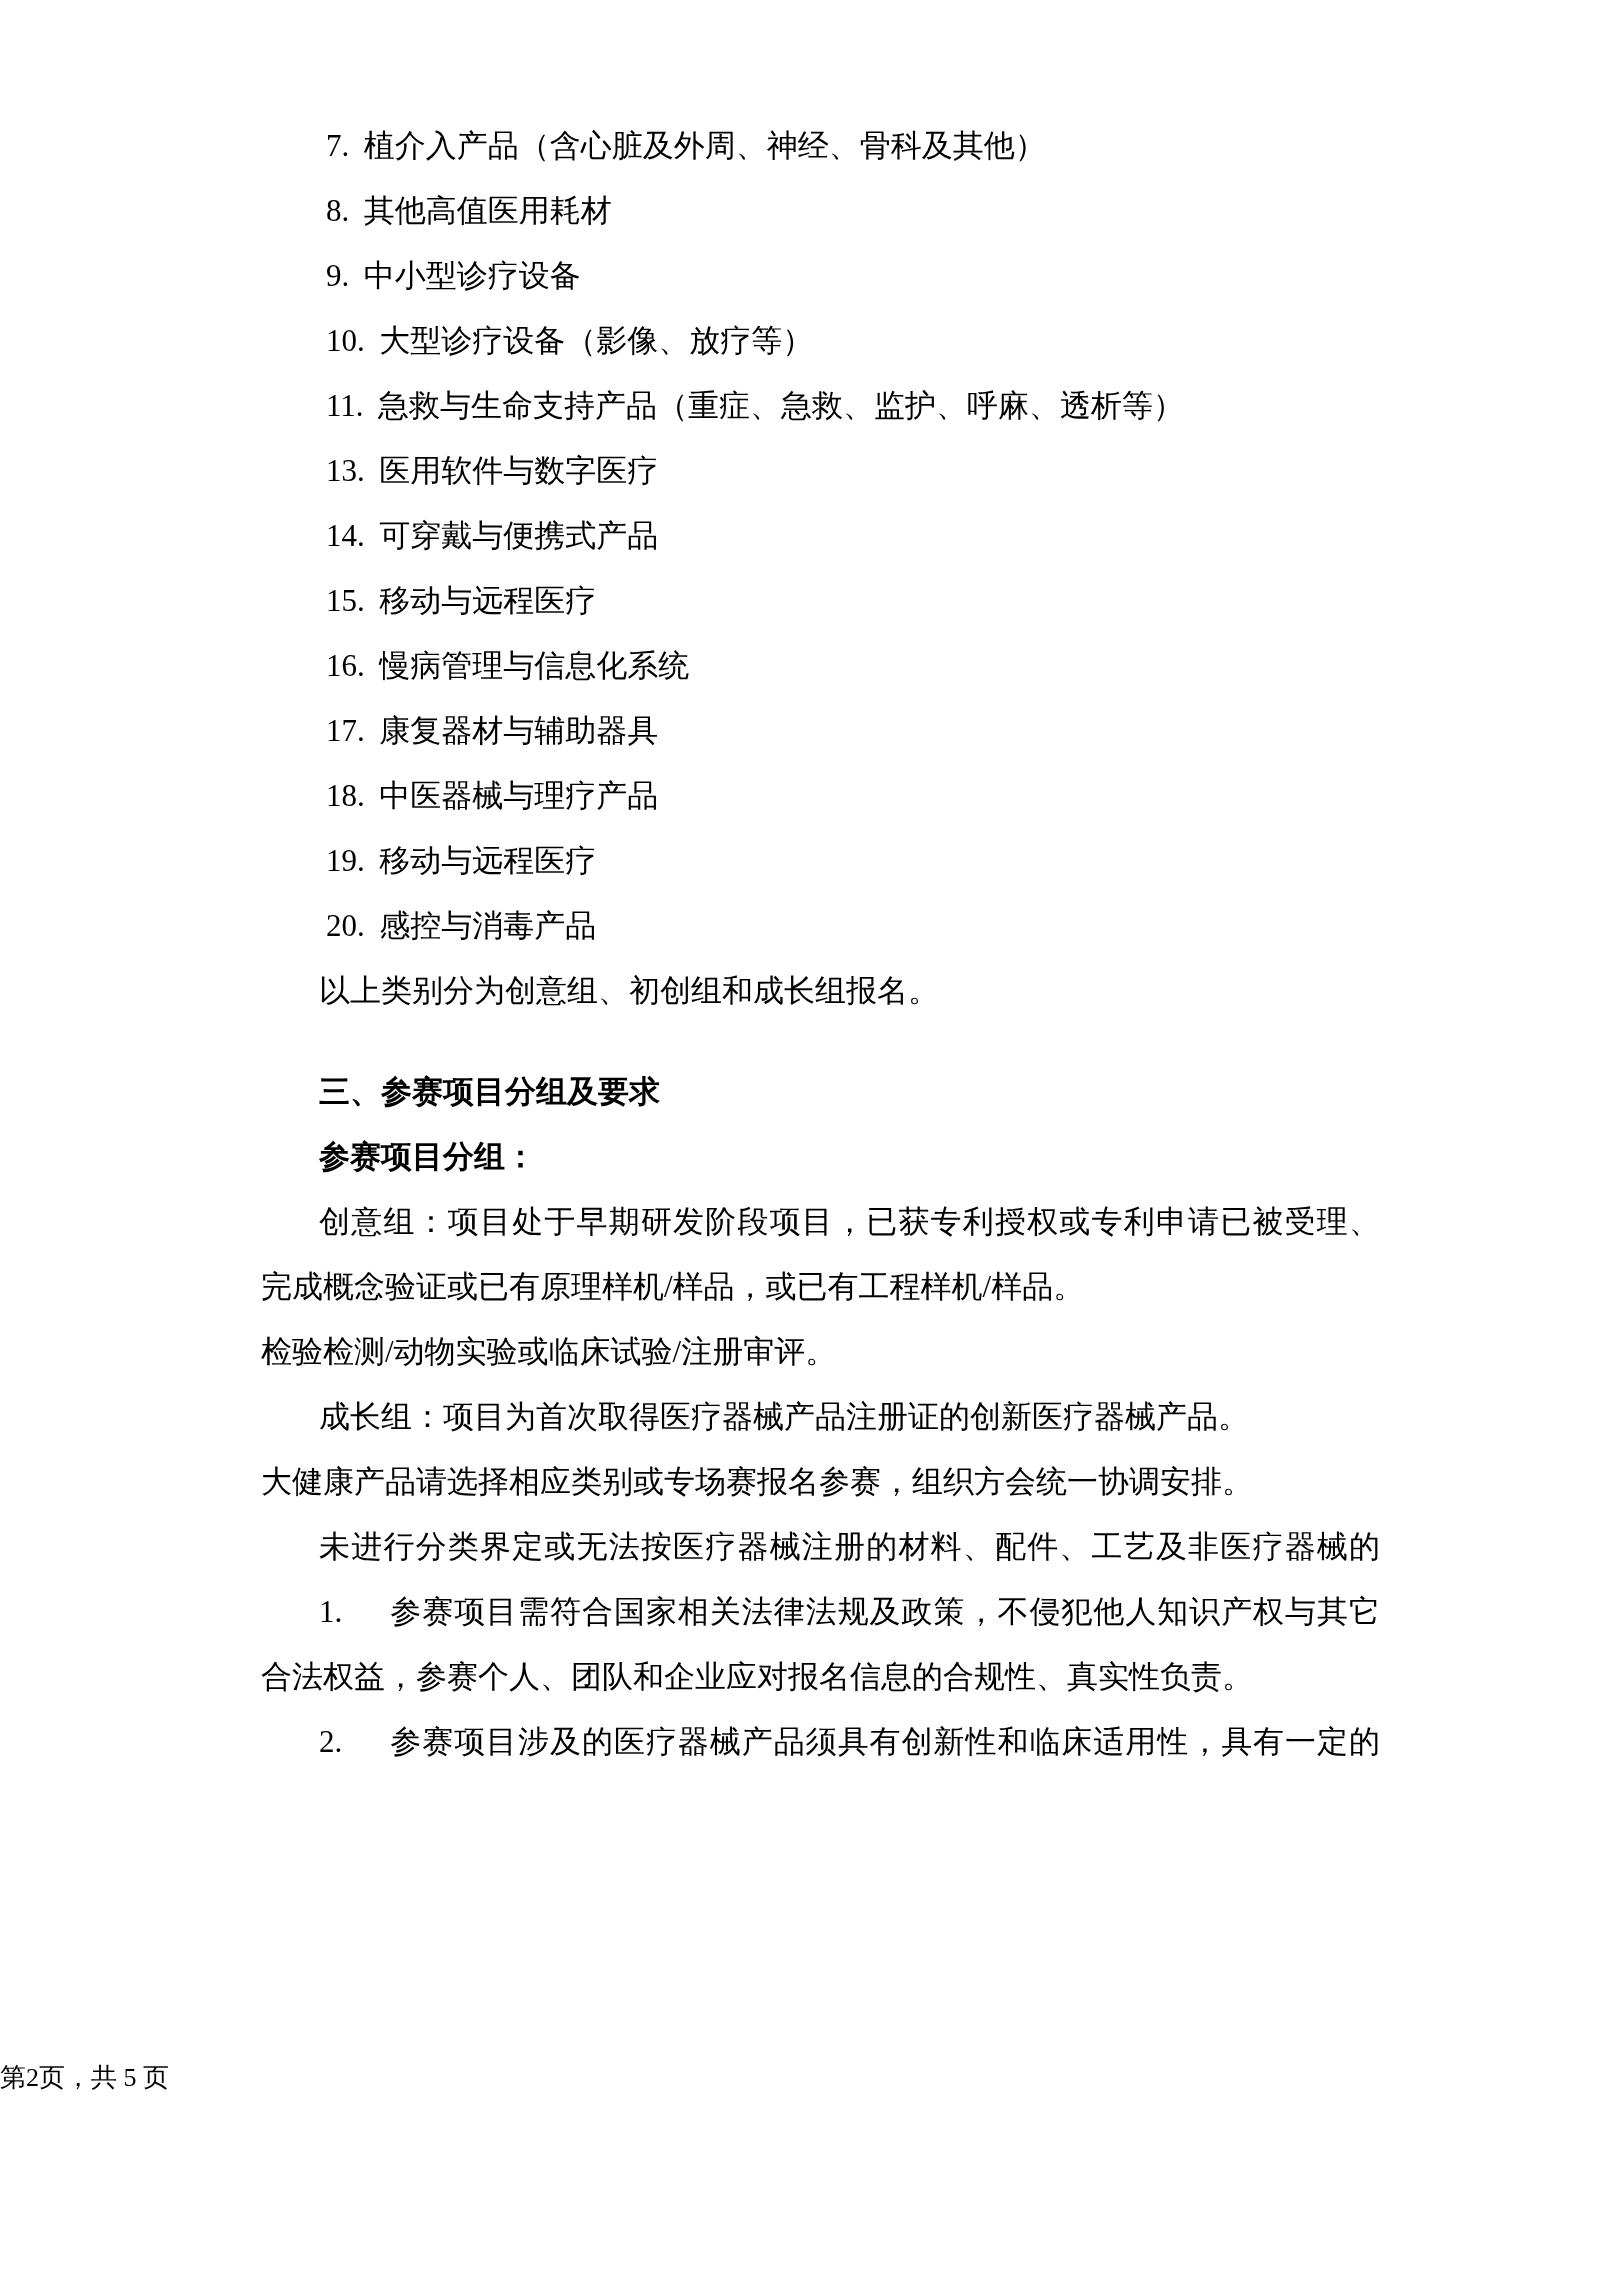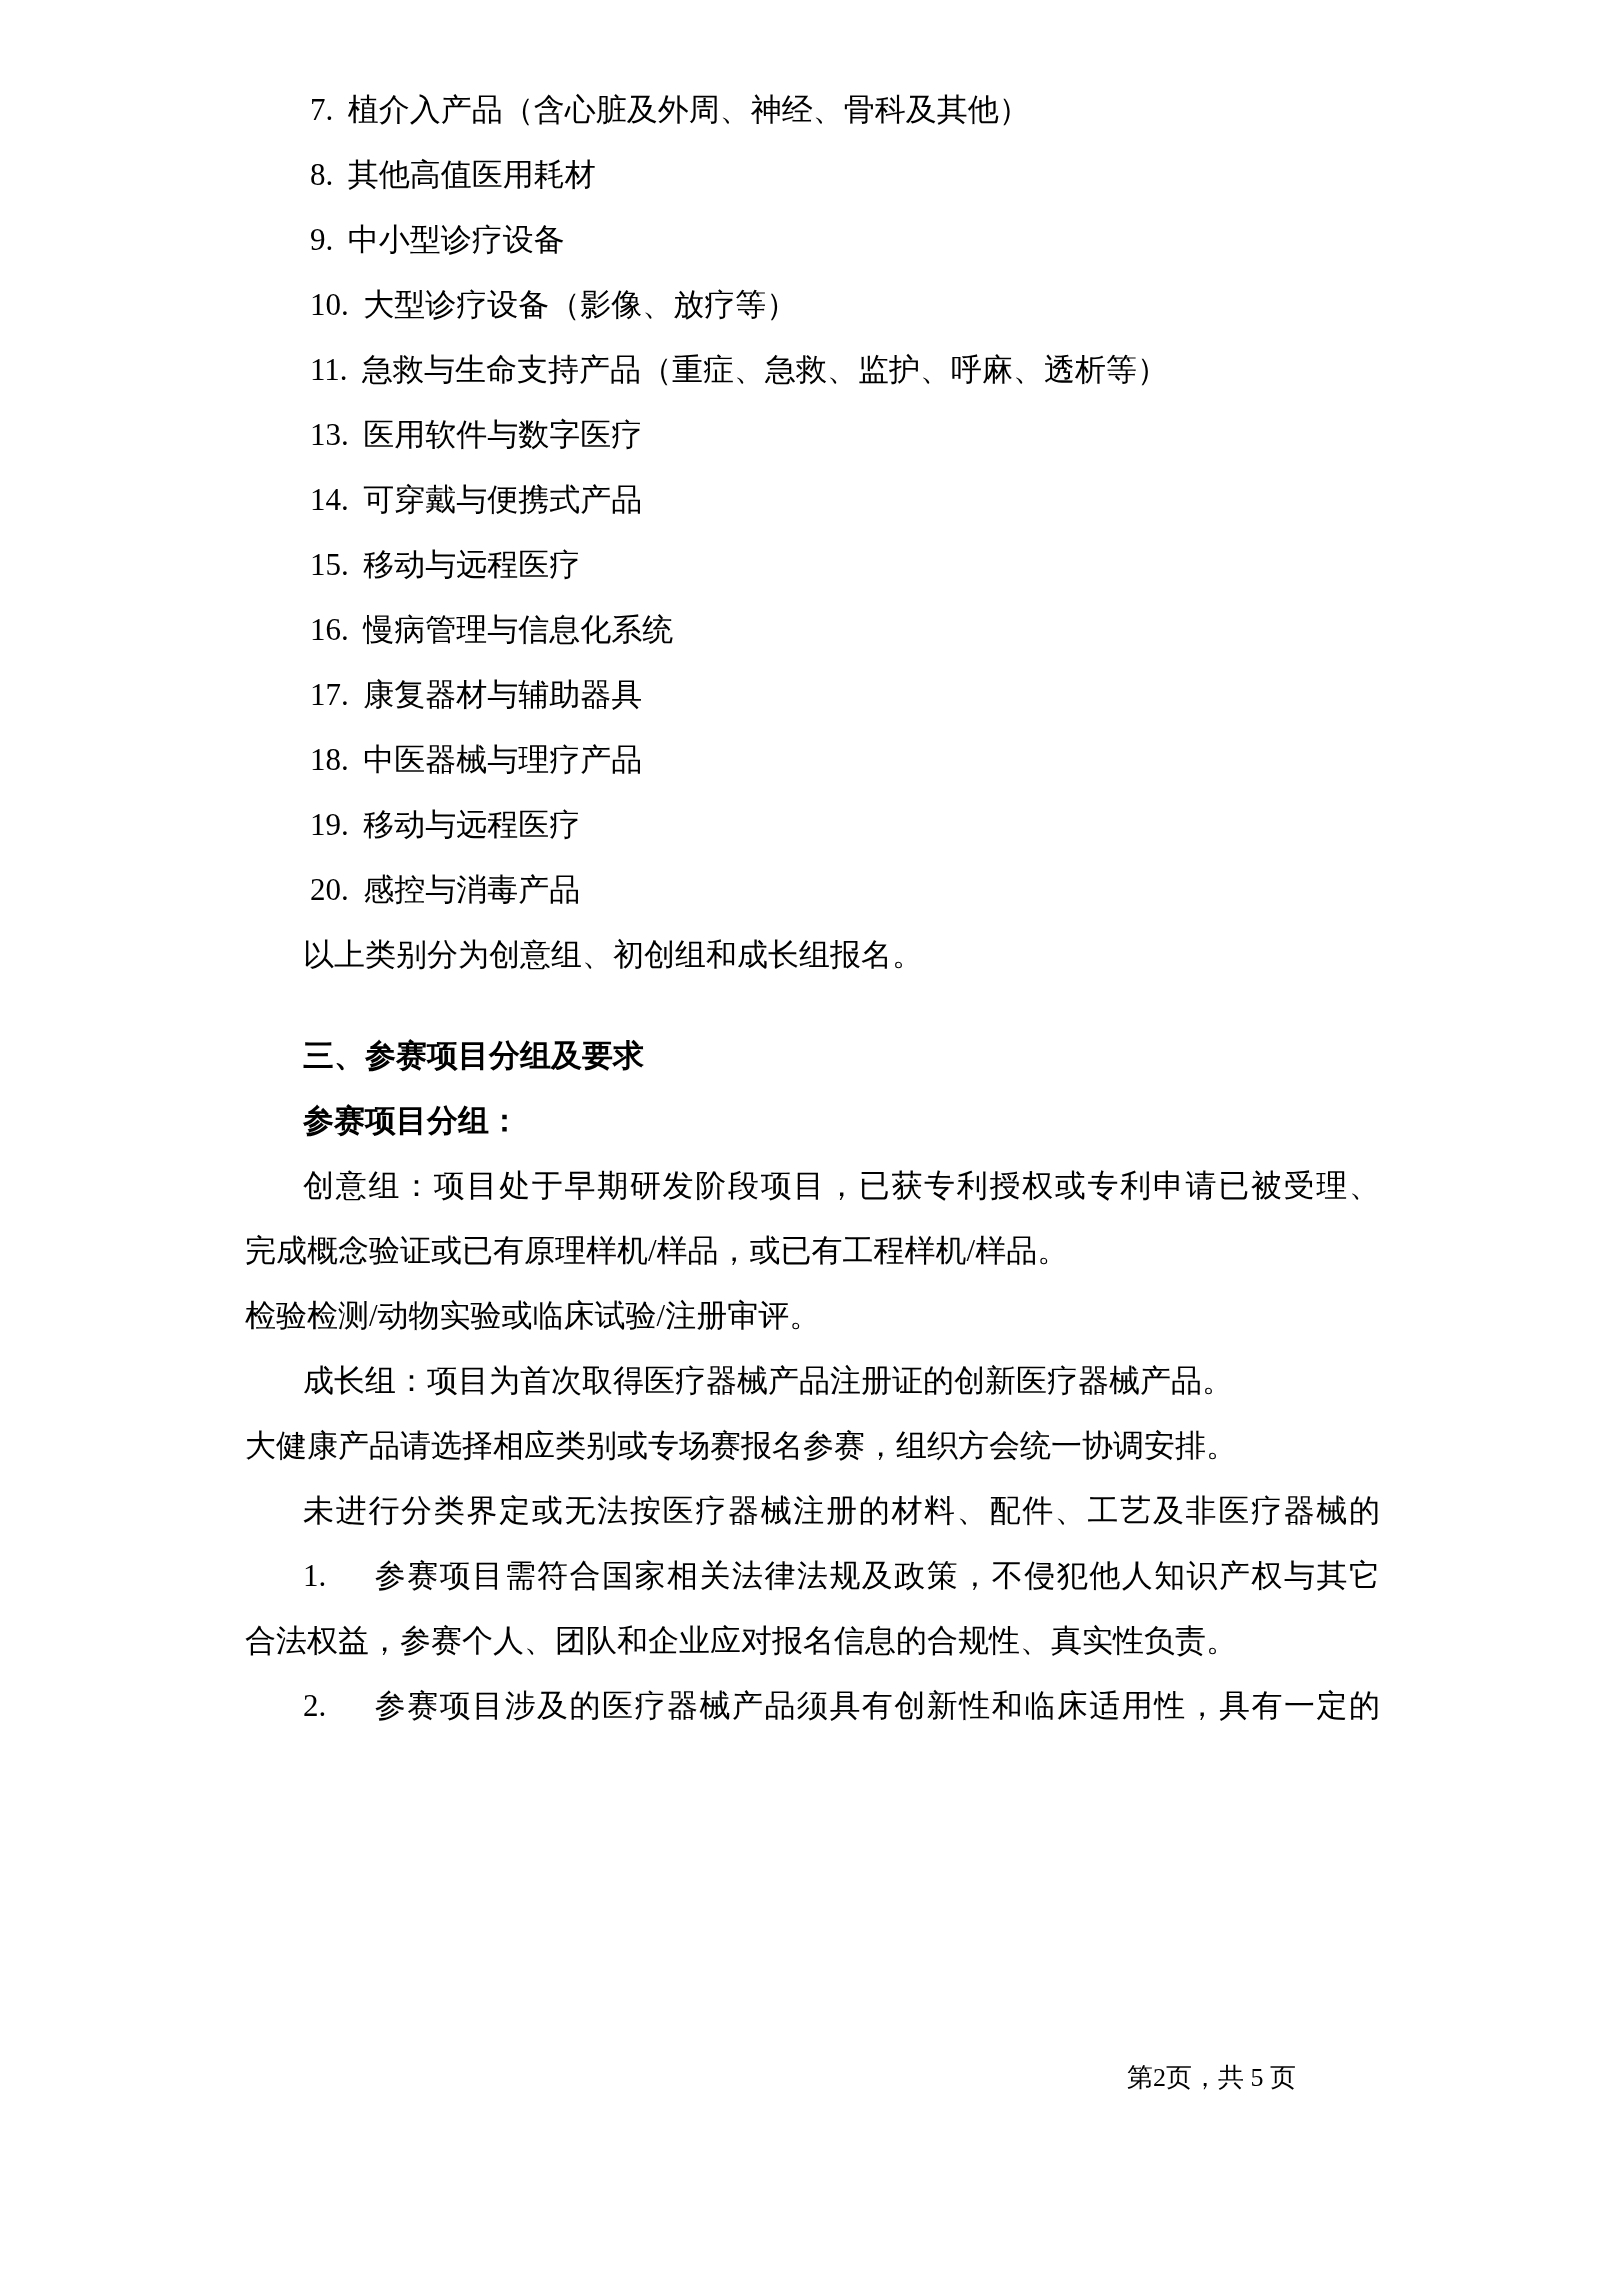--- a/index.html
+++ b/index.html
@@ -5,21 +5,22 @@
   html, body { margin: 0; padding: 0; }
   body {
     width: 1623px;
     height: 2295px;
     background: #ffffff;
     color: #000000;
     position: relative;
     font-family: "Liberation Serif", "DejaVu Serif", serif;
   }
   .content {
-    padding: 77px 243px 0 245px;
+    padding: 113px 243px 0 245px;
+    margin-left: 16px;
   }
   .line {
     font-size: 31px;
     line-height: 65px;
     text-align: left;
   }
   .list-line { padding-left: 65px; }
   .num { margin-right: 14.4px; }
   .indent { text-indent: 58px; }
   .fill {
@@ -30,21 +31,21 @@
     font-family: "Liberation Sans", "DejaVu Sans", sans-serif;
     font-weight: 700;
   }
   .section-heading { margin-top: 36px; }
   .rnum { margin-right: 47px; }
   .footer {
     position: absolute;
     top: 2058px;
     left: 0;
     width: 1296px;
-    text-align: right;
+    text-align: left;
     font-size: 26px;
     line-height: 39px;
   }
 </style>
 </head>
 <body>
 
 <div class="content">
 
   <div>

